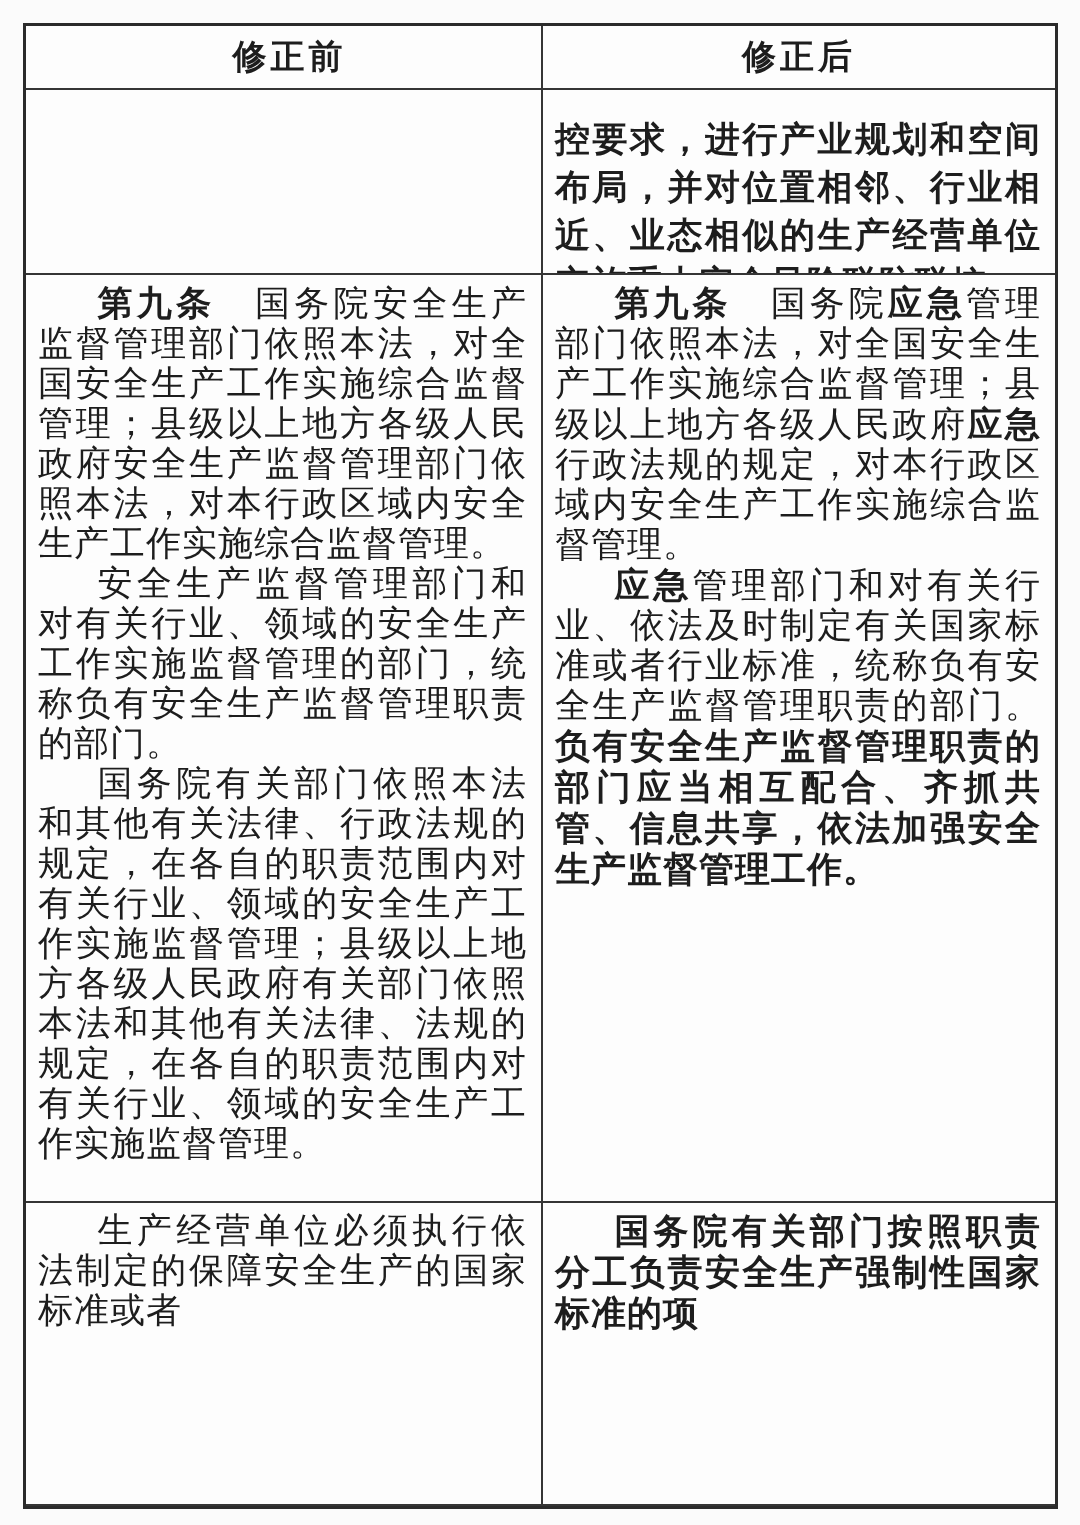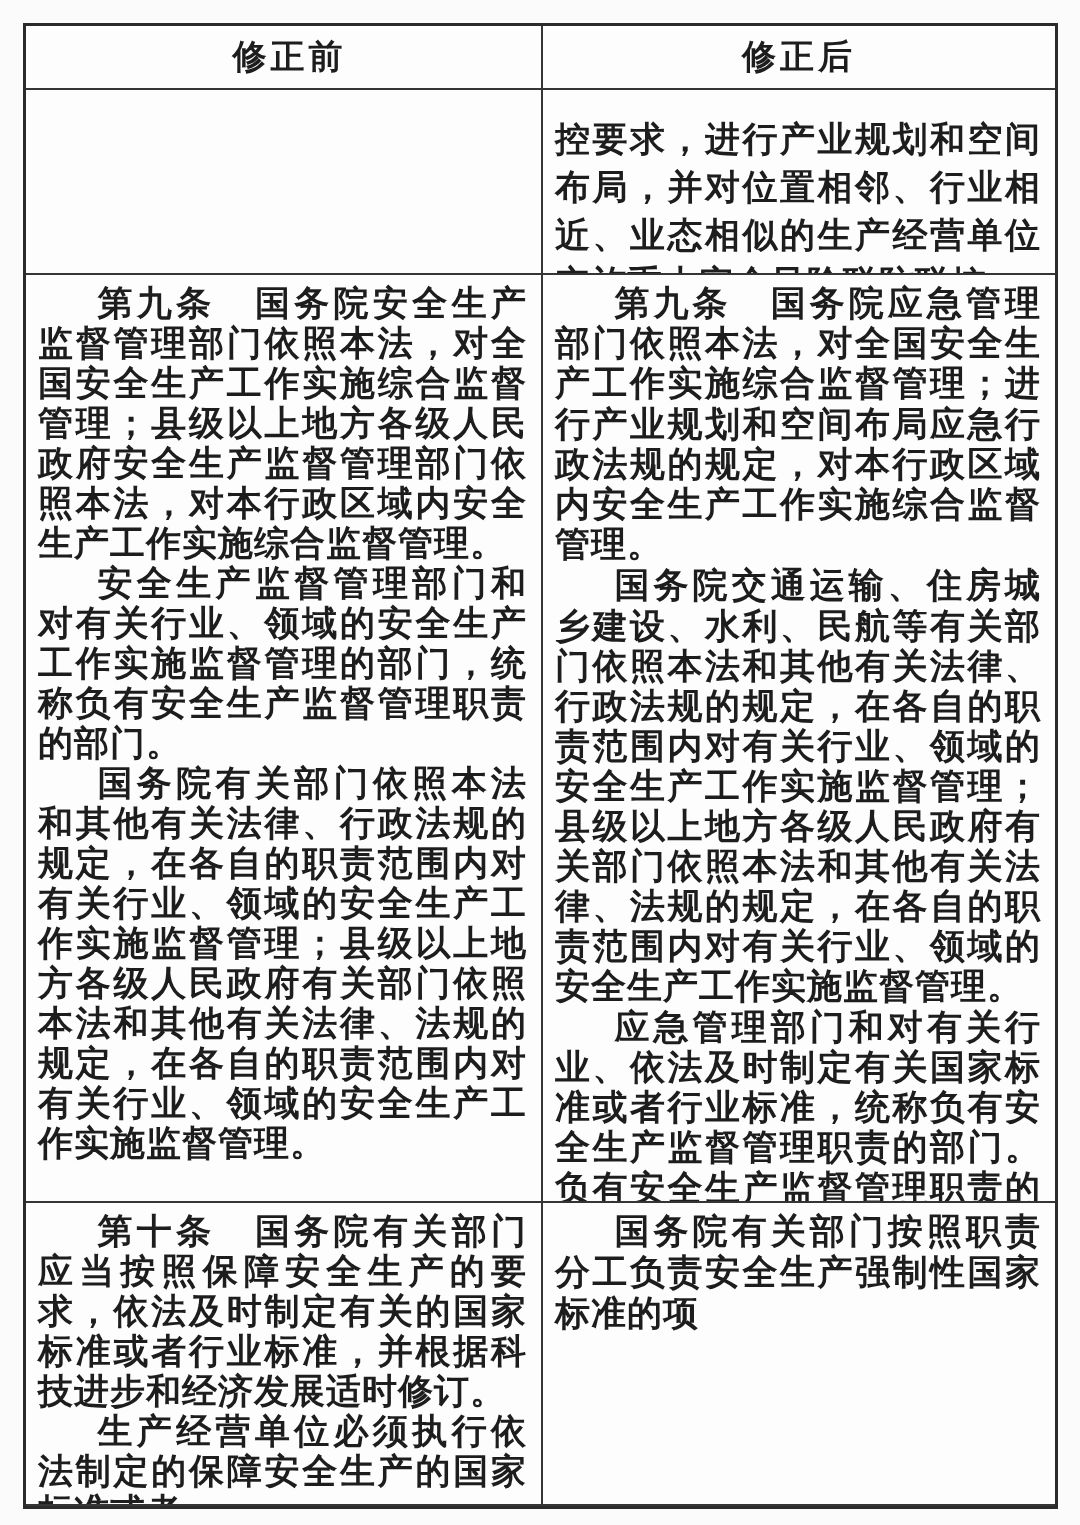--- a/index.html
+++ b/index.html
@@ -60,21 +60,21 @@
     margin: 0;
     text-align: justify;
     text-justify: inter-character;
     letter-spacing: 1px;
   }
   .para.indent {
     text-indent: 1.7em;
   }
   .run {
     font-family: "Liberation Serif", "DejaVu Serif", serif;
-    font-weight: 700;
+    font-weight: 400;
   }
   .run.bold {
     font-family: "Liberation Sans", "DejaVu Sans", sans-serif;
     font-weight: 700;
   }
   
   .row-cont .para {
     line-height: 47px;
   }
   .row-cont.body-cell {
@@ -98,27 +98,25 @@
     <div class="cell col-after body-cell row-cont">
         <p class="para"><span class="run bold">控要求，进行产业规划和空间布局，并对位置相邻、行业相近、业态相似的生产经营单位实施重大安全风险联防联控。</span></p>
       </div>
 
     <div class="cell col-before body-cell">
         <p class="para indent"><span class="run bold">第九条</span><span class="run">　国务院安全生产监督管理部门依照本法，对全国安全生产工作实施综合监督管理；县级以上地方各级人民政府安全生产监督管理部门依照本法，对本行政区域内安全生产工作实施综合监督管理。</span></p>
         <p class="para indent"><span class="run">安全生产监督管理部门和对有关行业、领域的安全生产工作实施监督管理的部门，统称负有安全生产监督管理职责的部门。</span></p>
         <p class="para indent"><span class="run">国务院有关部门依照本法和其他有关法律、行政法规的规定，在各自的职责范围内对有关行业、领域的安全生产工作实施监督管理；县级以上地方各级人民政府有关部门依照本法和其他有关法律、法规的规定，在各自的职责范围内对有关行业、领域的安全生产工作实施监督管理。</span></p>
       </div>
     <div class="cell col-after body-cell">
-        <p class="para indent"><span class="run bold">第九条</span><span class="run">　国务院</span><span class="run bold">应急</span><span class="run">管理部门依照本法，对全国安全生产工作实施综合监督管理；进行产业规划和空间布局</span><span class="run bold">应急</span><span class="run">行政法规的规定，对本行政区域内安全生产工作实施综合监督管理。</span></p>
-        <p class="para indent"><span class="run">国务院</span><span class="run bold">交通运输、住房城乡建设、水利、民航等</span><span class="run">有关部门依照本法和其他有关法律、行政法规的规定，在各自的职责范围内对有关行业、领域的安全生产工作实施监督管理；县级以上地方各级人民政府有关部门依照本法和其他有关法律、法规的规定，在各自的职责范围内对有关行业、领域的安全生产工作实施监督管理。</span></p>
+        <p class="para indent"><span class="run bold">第九条</span><span class="run">　国务院</span><span class="run bold">应急</span><span class="run">管理部门依照本法，对全国安全生产工作实施综合监督管理；县级以上地方各级人民政府</span><span class="run bold">应急</span><span class="run">行政法规的规定，对本行政区域内安全生产工作实施综合监督管理。</span></p>
         <p class="para indent"><span class="run bold">应急</span><span class="run">管理部门和对有关行业、依法及时制定有关国家标准或者行业标准，统称负有安全生产监督管理职责的部门。</span><span class="run bold">负有安全生产监督管理职责的部门应当相互配合、齐抓共管、信息共享，依法加强安全生产监督管理工作。</span></p>
       </div>
 
     <div class="cell col-before body-cell row-last">
-        <p class="para indent"><span class="run bold">第十条</span><span class="run">　国务院有关部门应当按照保障安全生产的要求，依法及时制定有关的国家标准或者行业标准，并根据科技进步和经济发展适时修订。</span></p>
         <p class="para indent"><span class="run">生产经营单位必须执行依法制定的保障安全生产的国家标准或者</span></p>
       </div>
     <div class="cell col-after body-cell row-last">
         <p class="para indent"><span class="run bold">国务院有关部门按照职责分工负责安全生产强制性国家标准的项</span></p>
       </div>
 
   </div>
 </div>
 
 </body></html>

